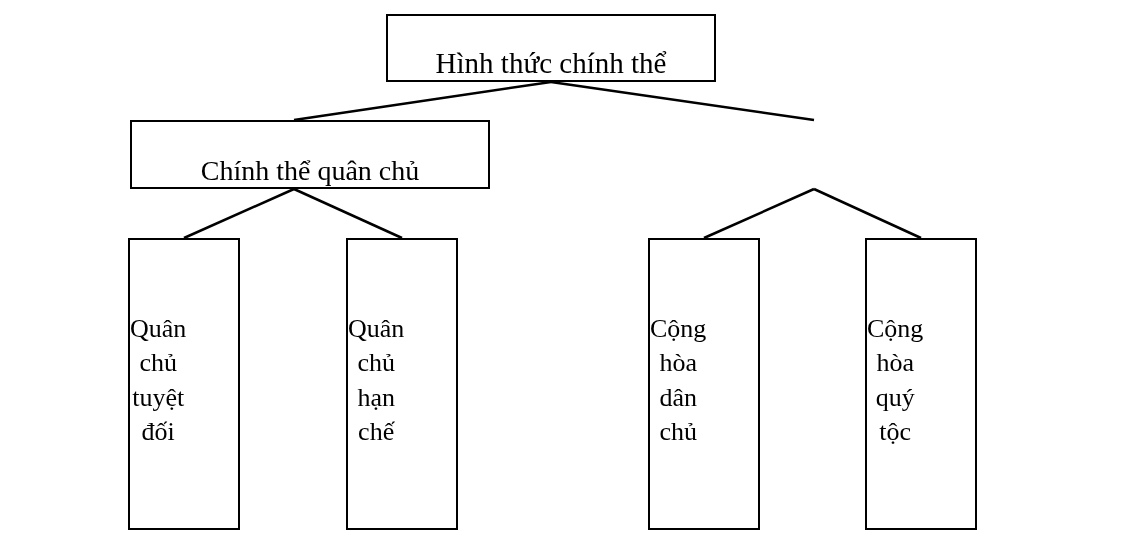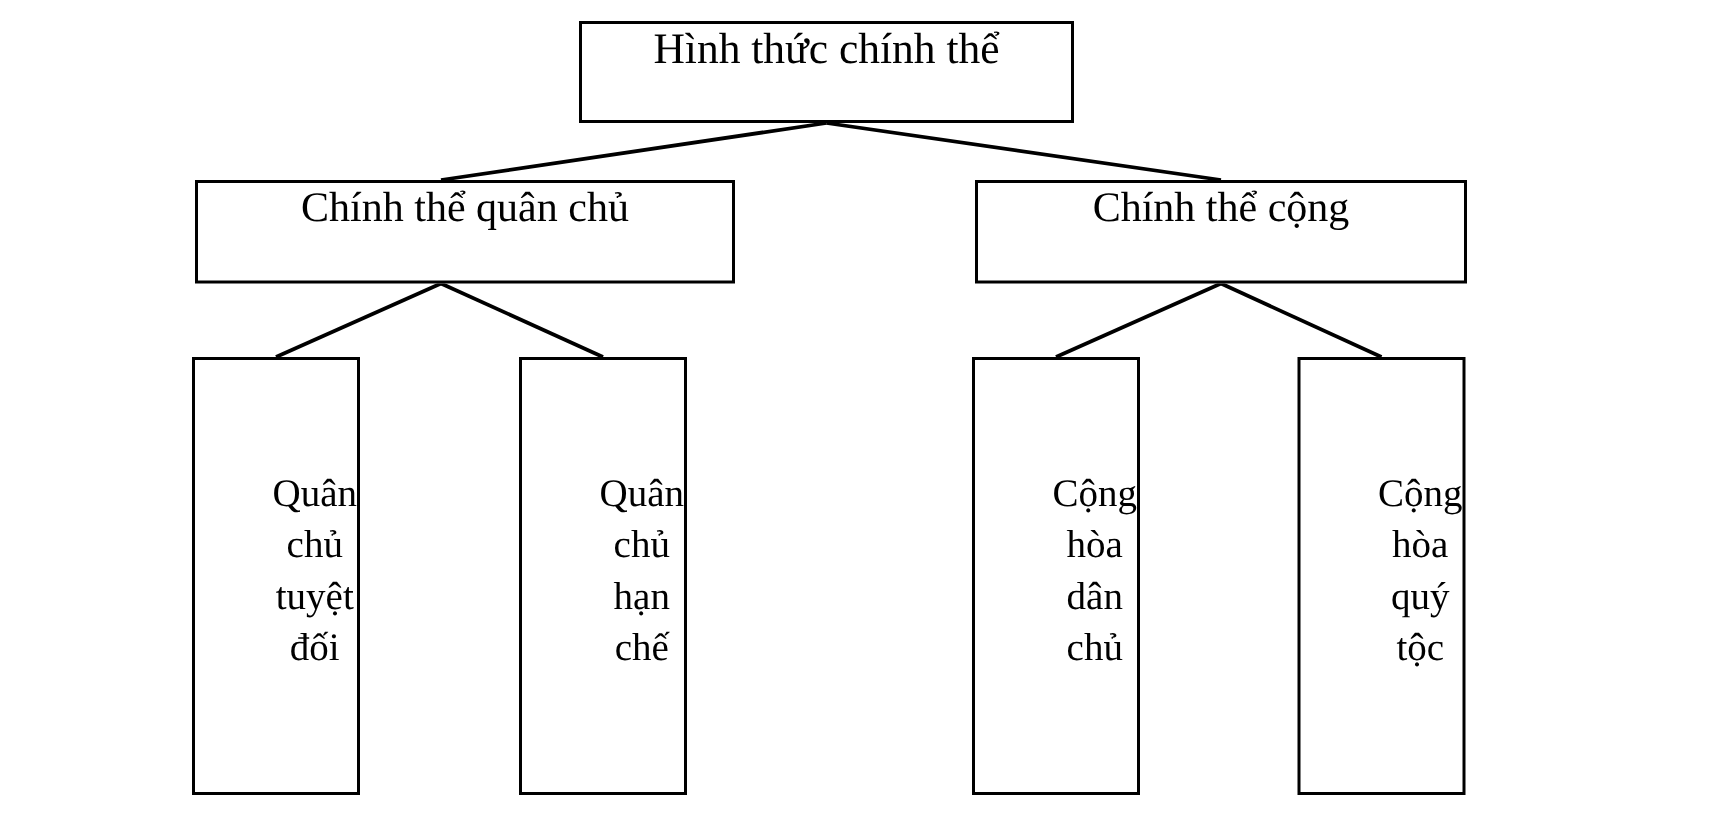--- a/index.html
+++ b/index.html
@@ -25,21 +25,21 @@
     width: 1140px;
     height: 548px;
     pointer-events: none;
   }
   .node {
     position: absolute;
     box-sizing: border-box;
     border: 2.5px solid #000000;
     background: #ffffff;
     display: flex;
-    align-items: flex-start;
+    align-items: flex-end;
     justify-content: center;
     text-align: center;
   }
   .node-label {
     display: block;
     white-space: pre-line;
     line-height: 1.18;
   }
 
   
@@ -70,21 +70,21 @@
   #node-republic .node-label {
     font-size: 28px;
   }
 
   
   .leaf {
     top: 238px;
     width: 112px;
     height: 292px;
     align-items: flex-start;
-    justify-content: flex-end;
+    justify-content: flex-start;
   }
   .leaf .node-label {
     font-size: 26px;
     line-height: 1.32;
     padding-top: 72px;
   }
   #node-absolute-monarchy { left: 128px; }
   #node-limited-monarchy  { left: 346px; }
   #node-democratic-republic { left: 648px; }
   #node-aristocratic-republic { left: 865px; }
@@ -107,23 +107,20 @@
   </svg>
 
   <div class="node" id="node-root">
     <span class="node-label">Hình thức chính thể</span>
   </div>
 
   <div class="node" id="node-monarchy">
     <span class="node-label">Chính thể quân chủ</span>
   </div>
 
-  <div class="node" id="node-republic">
-    <span class="node-label">Chính thể cộng</span>
-  </div>
 
   <div class="node leaf" id="node-absolute-monarchy">
     <span class="node-label">Quân
 chủ
 tuyệt
 đối</span>
   </div>
 
   <div class="node leaf" id="node-limited-monarchy">
     <span class="node-label">Quân

